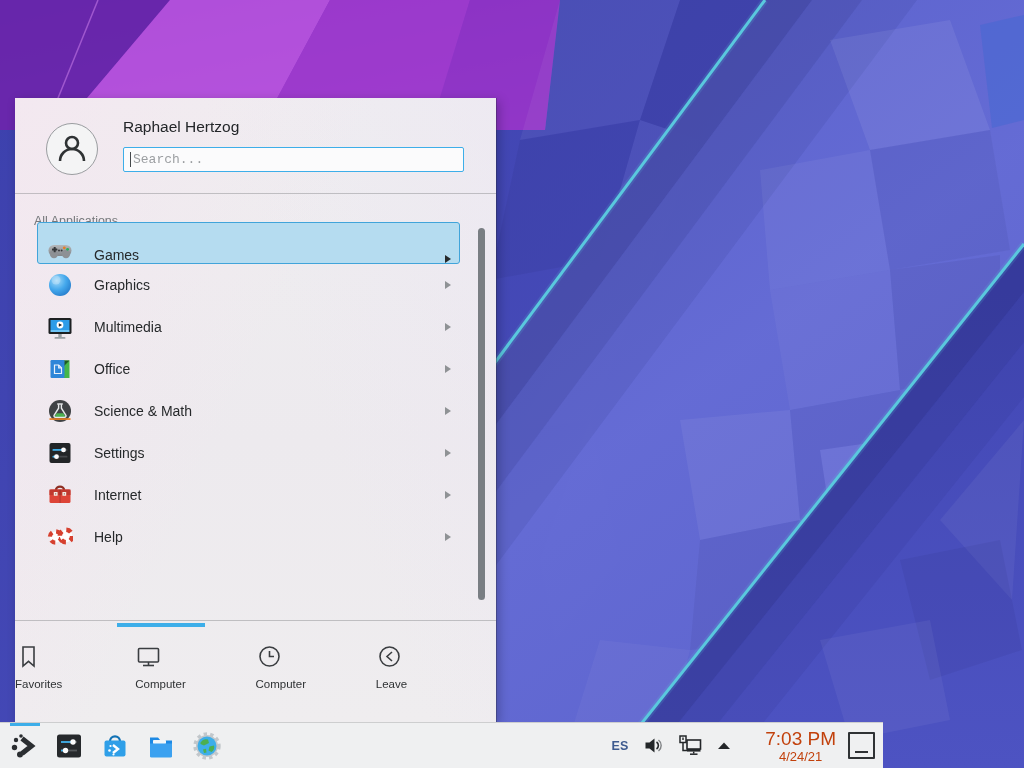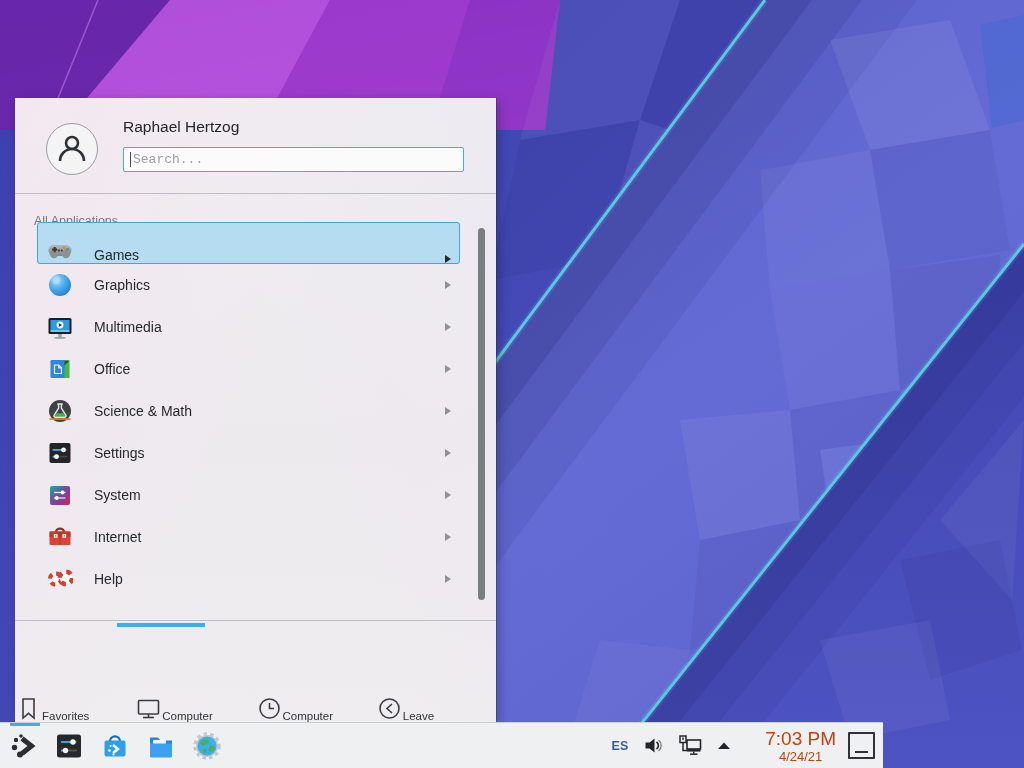--- a/index.html
+++ b/index.html
@@ -43,21 +43,21 @@
            border-top:4.5px solid transparent; border-bottom:4.5px solid transparent; }
   .selected .arrow { border-left-color:#26292b; }
 
   .vscroll { position:absolute; right:11px; top:130px; width:7px; height:372px;
              border-radius:3.5px; background:#797e83; }
 
   .tab-indicator { position:absolute; left:102px; top:525px; width:88px; height:4px; background:#3daee9; display:none; }
   .tab-indicator.on { display:block; }
 
   .tabbar { position:absolute; left:0; top:530px; width:100%; height:94px; display:flex; }
-  .tab { flex:1 1 0; display:flex; flex-direction:row; align-items:flex-end; padding-top:15px; gap:0; cursor:default; }
+  .tab { flex:1 1 0; display:flex; flex-direction:column; align-items:flex-start; padding-top:15px; gap:8px; cursor:default; }
   .tab-label { font-size:11.5px; color:#2f3234; }
 
   
   .taskbar { position:absolute; left:0; top:722px; width:883px; height:46px;
              background:#eff0f1; border-top:1px solid rgba(0,0,0,.14);
              display:flex; align-items:center; padding:0 8px 0 8px; }
   .tb-launcher { position:relative; width:34px; height:45px; display:flex; align-items:center; justify-content:center; margin-right:12px; }
   .tb-launcher .active-line { position:absolute; top:0; left:2px; width:30px; height:3px; background:#3daee9; display:none; }
   .tb-launcher .active-line.on { display:block; }
   .tb-icon { width:30px; height:30px; margin-right:16px; }
@@ -252,38 +252,20 @@
           <circle cx="16.5" cy="9.9" r="2.4" fill="#fbfbfc"></circle>
           <rect x="5.5" y="15.8" width="15" height="1.8" rx=".9" fill="#45484b"></rect>
           <rect x="5.5" y="15.8" width="4.5" height="1.8" rx=".9" fill="#3daee9"></rect>
           <circle cx="9.5" cy="16.7" r="2.4" fill="#fbfbfc"></circle>
         </svg>
         <span class="app-label">Settings</span>
         <span class="arrow"></span>
       </li>
       <li>
         <svg class="app-icon" viewBox="0 0 26 26">
-          <defs>
-              <linearGradient id="sysg" x1="0" y1="0" x2="1" y2="1">
-            <stop offset="0" stop-color="#17ab9c"></stop>
-                <stop offset=".55" stop-color="#7f3f9e"></stop>
-                <stop offset="1" stop-color="#c72757"></stop>
-              </linearGradient>
-            </defs>
-          <rect x="3" y="4" width="20" height="19" rx="2" fill="url(#sysg)"></rect>
-          <line x1="7" y1="10.5" x2="18.5" y2="10.5" stroke="#ffffff" stroke-width="1.3" opacity=".85"></line>
-          <circle cx="15.5" cy="10.5" r="1.9" fill="#ffffff"></circle>
-          <line x1="7" y1="16" x2="18.5" y2="16" stroke="#ffffff" stroke-width="1.3" opacity=".85"></line>
-          <circle cx="9.8" cy="16" r="1.9" fill="#ffffff"></circle>
-        </svg>
-        <span class="app-label">System</span>
-        <span class="arrow"></span>
-      </li>
-      <li>
-        <svg class="app-icon" viewBox="0 0 26 26">
           <path d="M9,8 a4,3.4 0 0 1 8,0" fill="none" stroke="#8e2f23" stroke-width="2.4"></path>
           <rect x="2.5" y="7.5" width="21" height="13.5" rx="1.5" fill="#dd4437"></rect>
           <rect x="2.5" y="7.5" width="21" height="5.5" fill="#c0392e"></rect>
           <rect x="12.6" y="7.5" width=".9" height="13.5" fill="#000000" opacity=".22"></rect>
           <rect x="6.8" y="10" width="3.8" height="3.8" rx=".6" fill="#f3ece2"></rect>
           <rect x="15.4" y="10" width="3.8" height="3.8" rx=".6" fill="#f3ece2"></rect>
           <rect x="8.2" y="11.4" width="1" height="1" fill="#7a2318"></rect>
           <rect x="16.8" y="11.4" width="1" height="1" fill="#7a2318"></rect>
         </svg>
         <span class="app-label">Internet</span>

